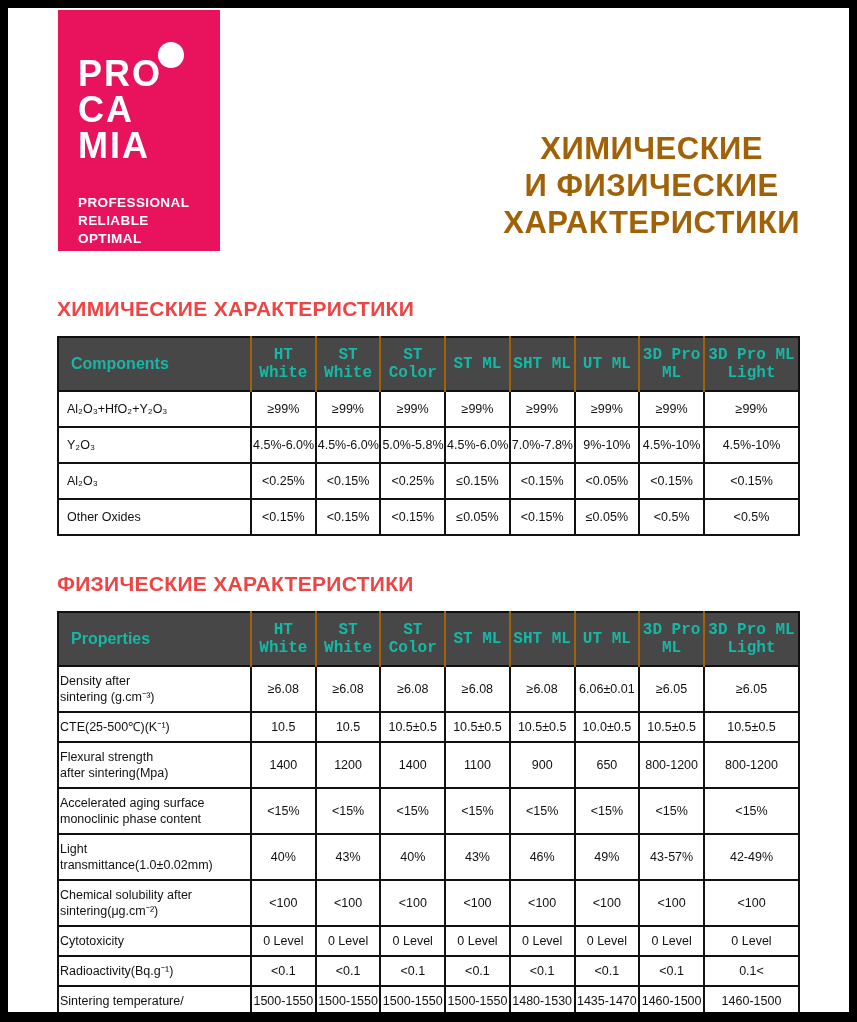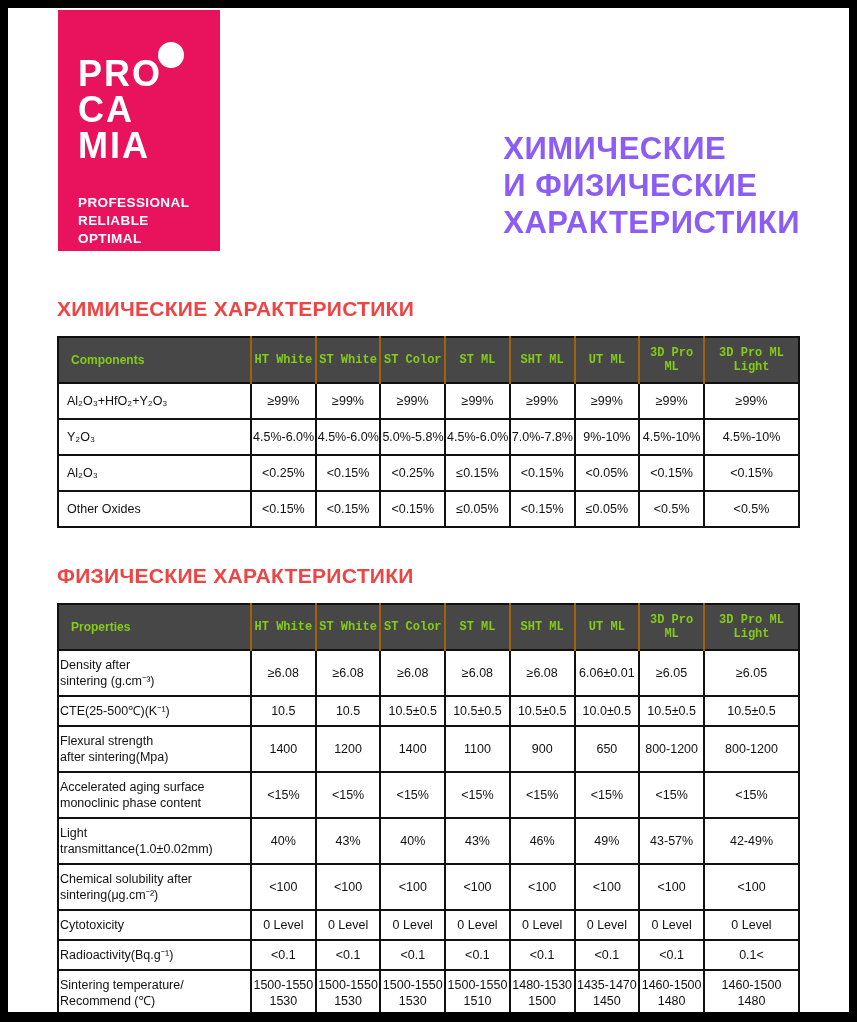--- a/index.html
+++ b/index.html
@@ -25,45 +25,45 @@
   }
   .logo-dot {
     position:absolute; top:32px; left:100px;
     width:26px; height:26px; border-radius:50%;
     background:#fff;
   }
   .logo-brand { color:#fff; font-weight:bold; font-size:36px; line-height:36px; letter-spacing:2px; }
   .logo-tagline { color:#fff; font-weight:bold; font-size:13.5px; line-height:18px; letter-spacing:0.4px; margin-top:30px; }
   .page-title {
     margin:120px 0 0 0;
-    text-align:left;
+    text-align:center;
     font-size:31px; line-height:37px; font-weight:bold;
     letter-spacing:0.5px;
-    color:#8b5cf6;
+    color:#a16207;
   }
   
   .section-heading {
     margin:46px 49px 0 49px;
     font-size:21px; font-weight:bold; letter-spacing:0.3px;
     color:#ef4444;
   }
   .section-heading.second { margin-top:36px; }
   table.tbl {
     border-collapse:collapse;
     table-layout:fixed;
     width:743px;
     margin:15px 49px 0 49px;
     font-size:12.5px;
   }
   table.tbl col.c-label { width:193px; }
   table.tbl col.c-last  { width:95px; }
   table.tbl { border:2px solid #111; }
   table.tbl th {
-    background:#474747; color:#84cc16;
-    font-weight:bold; font-size:12px;
+    background:#474747; color:#14b8a6;
+    font-weight:bold; font-size:16px;
     padding:8px 1px; text-align:center;
     border:none;
   }
   table.tbl th + th { border-left:2px solid #a16207;font-family:Liberation Mono, monospace; }
   table.tbl th:first-child { text-align:left; padding-left:12px; }
   table.tbl td {
     border:2px solid #111;
     text-align:center;
     padding:9px 1px;
     white-space:pre-line;

